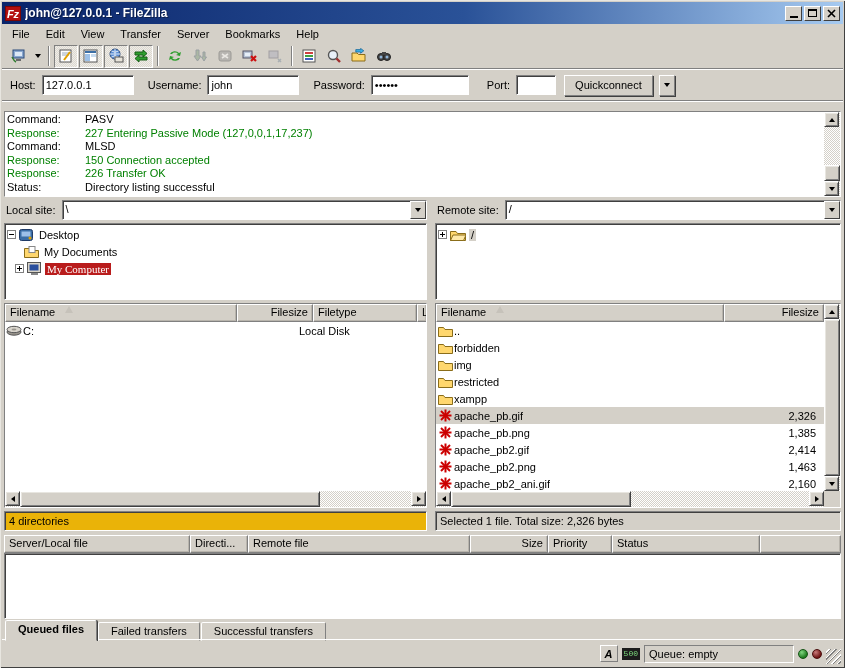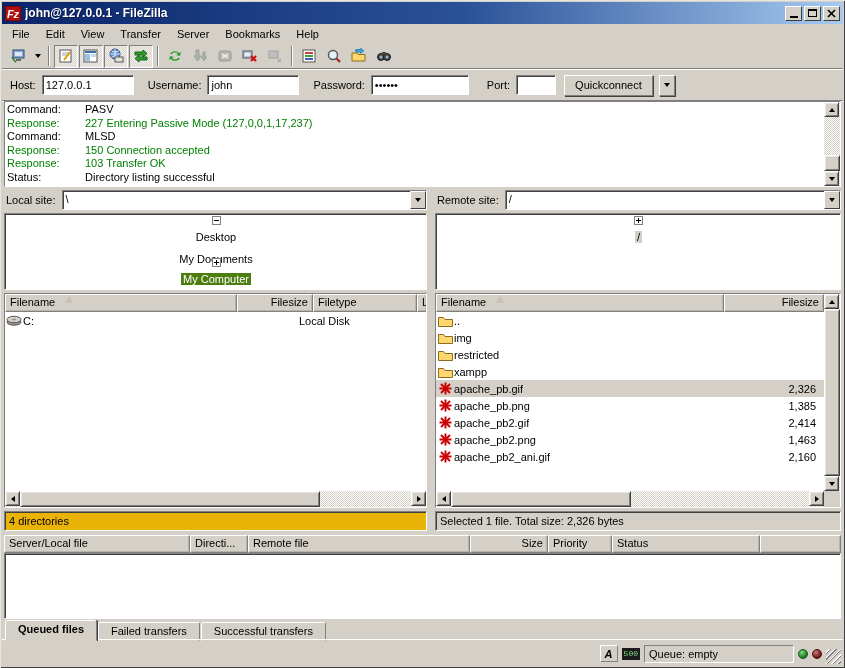--- a/index.html
+++ b/index.html
@@ -51,21 +51,21 @@
   
   .quickbar { height:31px; flex:0 0 31px; display:flex; align-items:center; padding-left:8px; gap:6px;
     border-bottom:1px solid #808080; box-shadow:0 1px 0 #fff; }
   .qlabel { white-space:nowrap; }
   .qinput { height:20px; font-family:"Liberation Sans",sans-serif; font-size:11px;
     padding:1px 3px; outline:none; }
   .qc-btn { height:21px; padding:0 10px; font-family:"Liberation Sans",sans-serif; font-size:11px; }
   .qc-drop { width:16px; height:21px; display:flex; align-items:center; justify-content:center; }
 
   
-  .logpane { flex:0 0 86px; margin:0 2px 1px 2px; display:flex; }
+  .logpane { flex:0 0 86px; margin:10px 2px 1px 2px; display:flex; }
   .logrows { flex:1; overflow:hidden; padding:1px 2px; background:#fff; }
   .logrow { display:flex; line-height:13.5px; white-space:nowrap; }
   .loglabel { width:78px; flex:0 0 78px; }
   .c-command { color:#000; }
   .c-response { color:#008000; }
   .c-status { color:#000; }
 
   
   .vscroll { width:16px; flex:0 0 16px; display:flex; flex-direction:column;
     background:repeating-conic-gradient(#fff 0 25%, #d4d0c8 0 50%); background-size:2px 2px; }
@@ -91,25 +91,25 @@
 
   .siterow { height:22px; flex:0 0 22px; display:flex; align-items:center; gap:4px; margin-bottom:2px; }
   .sitelabel { padding:0 2px; white-space:nowrap; }
   .combo { flex:1; height:20px; display:flex; background:#fff; }
   .combo-value { flex:1; padding:2px 3px; white-space:nowrap; overflow:hidden; }
   .combo-btn { width:16px; height:18px; background:#d4d0c8;
     border:1px solid; border-color:#fff #404040 #404040 #fff;
     display:flex; align-items:center; justify-content:center; }
 
   .treebox { flex:0 0 77px; margin-bottom:3px; overflow:hidden; padding:2px 1px 1px 2px; }
-  .trow { display:flex; align-items:center; height:17px; gap:3px; white-space:nowrap;flex-direction:column; }
+  .trow { display:flex; align-items:center; height:17px; gap:3px; white-space:nowrap; }
   .tindent { width:14px; flex:0 0 14px; }
   .expbox { flex:0 0 9px; }
   .tlabel { padding:0 2px; }
-  .tlabel.sel { background:#4d7c0f; color:#fff; }
+  .tlabel.sel { background:#b91c1c; color:#fff;font-family:Liberation Serif, serif; }
   .tlabel.sel-inactive { background:#d4d0c8; }
 
   .listbox { flex:1; display:flex; flex-direction:column; min-height:0; padding:0; }
   .listmain { flex:1; display:flex; min-height:0; }
   .listcol { flex:1; display:flex; flex-direction:column; min-width:0; }
   .lheader { height:18px; flex:0 0 18px; display:flex; background:#d4d0c8; overflow:hidden; }
   .hcell { border:1px solid; border-color:#fff #808080 #808080 #fff;
     box-shadow:inset -1px -1px 0 #b8b4ac; padding:1px 4px; display:flex; align-items:flex-start;
     white-space:nowrap; overflow:hidden; background:#d4d0c8; }
   .hcell.rt { justify-content:flex-end; }
@@ -332,21 +332,21 @@
       <div class="logrow c-command">
           <span class="loglabel">Command:</span>
           <span>MLSD</span>
         </div>
       <div class="logrow c-response">
           <span class="loglabel">Response:</span>
           <span>150 Connection accepted</span>
         </div>
       <div class="logrow c-response">
           <span class="loglabel">Response:</span>
-          <span>103 Transfer OK</span>
+          <span>226 Transfer OK</span>
         </div>
       <div class="logrow c-status">
           <span class="loglabel">Status:</span>
           <span>Directory listing successful</span>
         </div>
     </div>
     <div class="vscroll">
       <div class="sbtn">
           <span class="tri-up"></span>
         </div>
@@ -499,20 +499,31 @@
             </div>
             <div class="lbody">
               <div class="frow">
                 <span class="rc-name">
                     <span class="fic">
                       <svg width="15" height="12">
                         <path d="M0.5 2.5 h5 l1.5 2 h7.5 v7 h-14 z" fill="#ffd76e" stroke="#8a6d1a"></path>
                       </svg>
                     </span>
                     <span class="fname">..</span>
+                  </span>
+                <span class="rc-size"></span>
+              </div>
+              <div class="frow">
+                <span class="rc-name">
+                    <span class="fic">
+                      <svg width="15" height="12">
+                        <path d="M0.5 2.5 h5 l1.5 2 h7.5 v7 h-14 z" fill="#ffd76e" stroke="#8a6d1a"></path>
+                      </svg>
+                    </span>
+                    <span class="fname">forbidden</span>
                   </span>
                 <span class="rc-size"></span>
               </div>
               <div class="frow">
                 <span class="rc-name">
                     <span class="fic">
                       <svg width="15" height="12">
                         <path d="M0.5 2.5 h5 l1.5 2 h7.5 v7 h-14 z" fill="#ffd76e" stroke="#8a6d1a"></path>
                       </svg>
                     </span>

